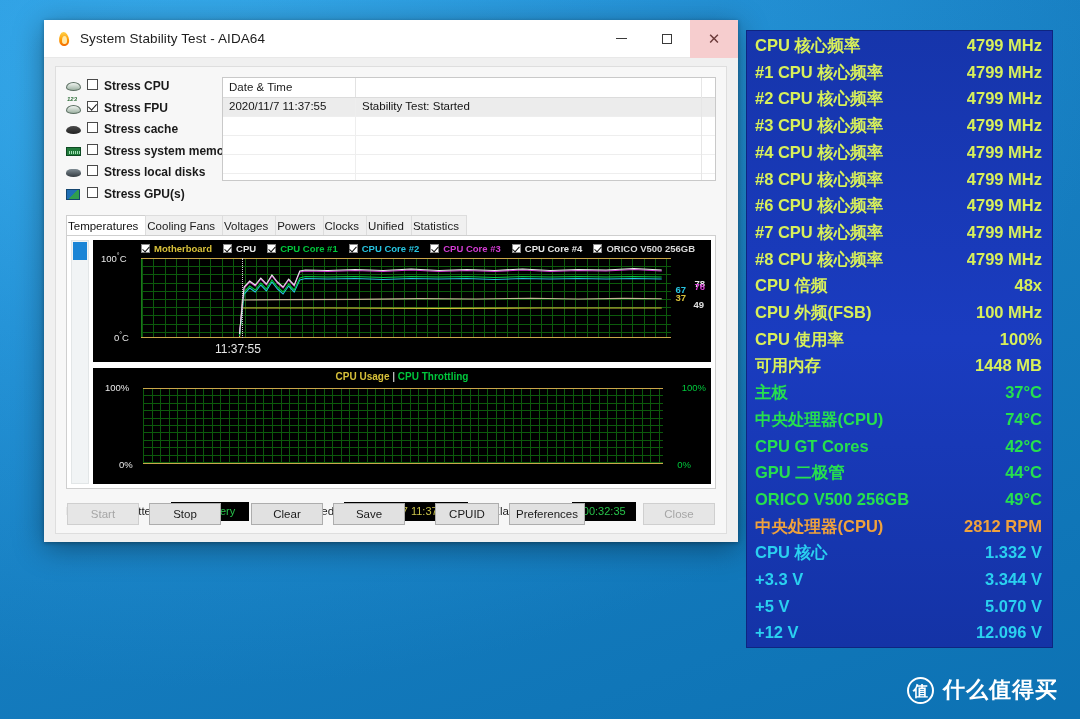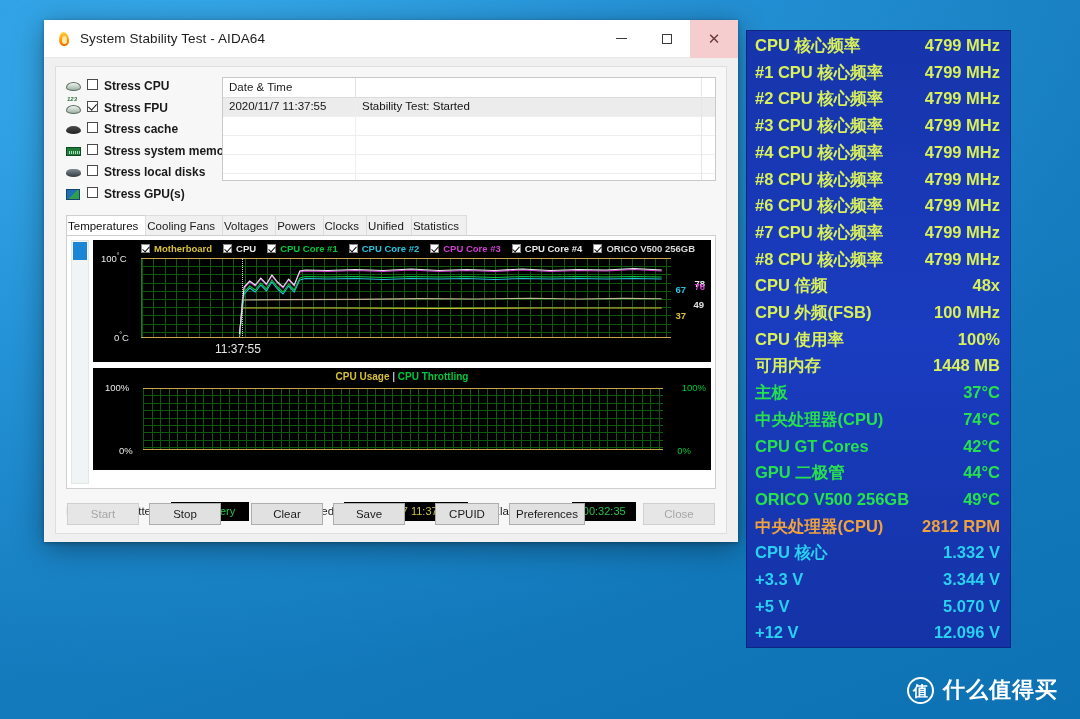--- a/index.html
+++ b/index.html
@@ -134,21 +134,21 @@
   .chart-scroll{
     width:18px; background:#f1f4f5; border:1px solid #e2e6e7; margin-right:4px;
     position:relative; flex:none;
   }
   .chart-scroll .thumb{
     position:absolute; left:1px; top:1px; width:14px; height:18px; background:#1b85d6;
   }
   .charts-col{ flex:1 1 auto; display:flex; flex-direction:column; }
 
   .chart-temp{ background:#000; height:122px; position:relative; overflow:hidden; }
-  .chart-cpu{ background:#000; height:102px; margin-top:6px; position:relative; overflow:hidden; }
+  .chart-cpu{ background:#000; height:116px; margin-top:6px; position:relative; overflow:hidden; }
 
   .legend{
     position:absolute; left:48px; top:3px; display:flex; align-items:center; gap:11px;
     z-index:4;
   }
   .lg-item{ display:flex; align-items:center; }
   .lg-cbx{
     width:9px; height:9px; background:#fff; border:1px solid #888; margin-right:4px;
     position:relative; flex:none;
   }
@@ -212,21 +212,21 @@
   .btn{
     height:22px; border:1px solid #adadad; background:#e1e1e1; font-size:11.5px; color:#1a1a1a;
     display:flex; align-items:center; justify-content:center; min-width:72px; margin-right:10px;
   }
   .btn.disabled{ color:#a6a6a6; border-color:#cfcfcf; background:#e6e6e6; }
   .spacer-sm{ width:20px; }
   .spacer-grow{ flex:1 1 auto; }
 
   
   .osd{
-    position:absolute; left:746px; top:30px; width:265px; height:618px;
+    position:absolute; left:746px; top:30px; width:307px; height:618px;
     background:linear-gradient(180deg,#1635ab 0%, #1a3cc0 50%, #1433a6 100%);
     border:1px solid #0e2580;
     padding:6px 10px 6px 8px;
     display:flex; flex-direction:column; justify-content:space-between;
   }
   .osd-row{
     display:flex; justify-content:space-between; align-items:baseline;
     font-size:16.5px; font-weight:bold; line-height:1.0; white-space:nowrap;
   }
   .osd-row .k{ text-align:left; }
@@ -419,21 +419,21 @@
             <div class="tmarker" style="left:149px"></div>
 
             <div class="ax-label" style="left:8px; top:12px;"><span>100</span><span class="deg">°</span>C</div>
             <div class="ax-label" style="left:21px; bottom:19px;"><span>0</span><span class="deg">°</span>C</div>
             <div class="ttime" style="left:122px; bottom:6px;">11:37:55</div>
 
             <div class="val-lbl" style="right:25px; top:44px; color:#27c4e0;">67</div>
             <div class="val-lbl" style="right:6px; top:38px; color:#e8e8e8;">78</div>
             <div class="val-lbl" style="right:6px; top:41px; color:#d43cd4;">76</div>
             <div class="val-lbl" style="right:7px; top:59px; color:#e0e0e0;">49</div>
-            <div class="val-lbl" style="right:25px; top:70px; color:#d8c13a;">37</div>
+            <div class="val-lbl" style="right:25px; top:52px; color:#d8c13a;">37</div>
           </div>
 
           <div class="chart-cpu">
             <div class="cpu-title">
               <span style="color:#d8c13a">CPU Usage</span>
               <span style="color:#bdbdbd">|</span>
               <span style="color:#00c83c">CPU Throttling</span>
             </div>
             <div class="cpu-grid"></div>
             <div class="cpu-axis-t"></div>

